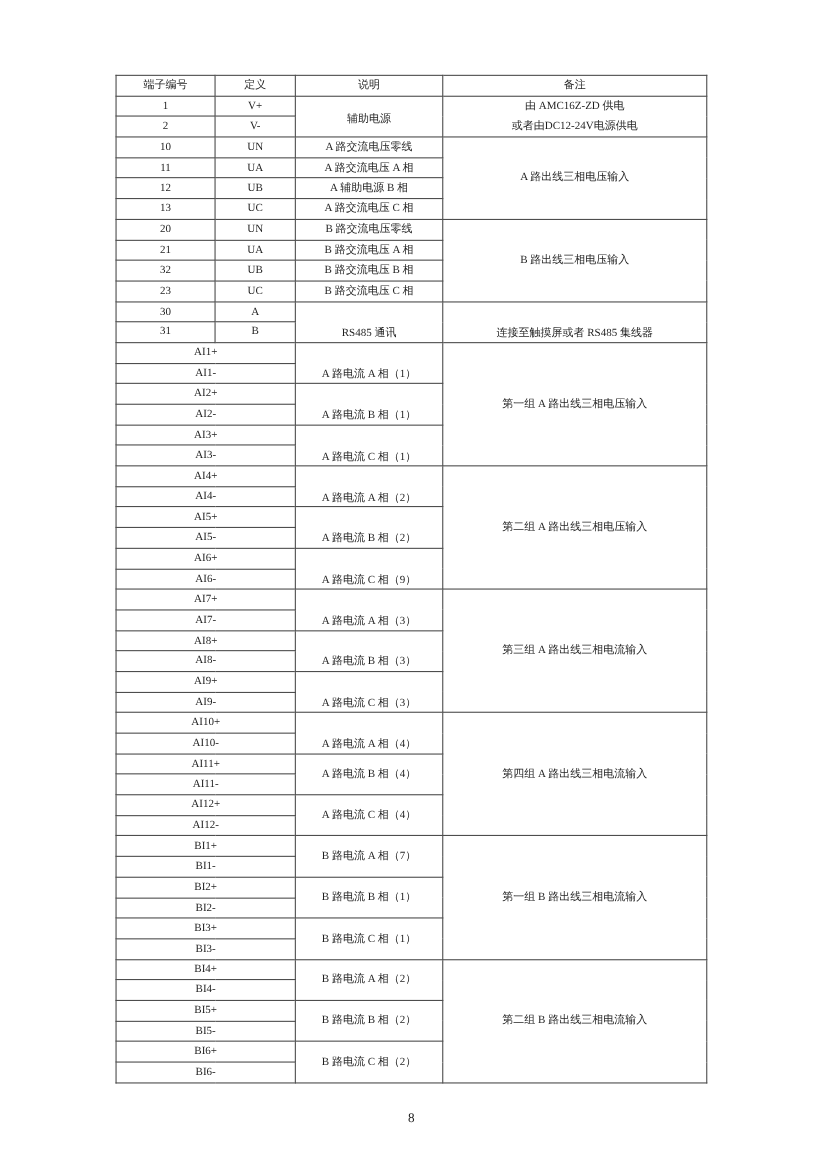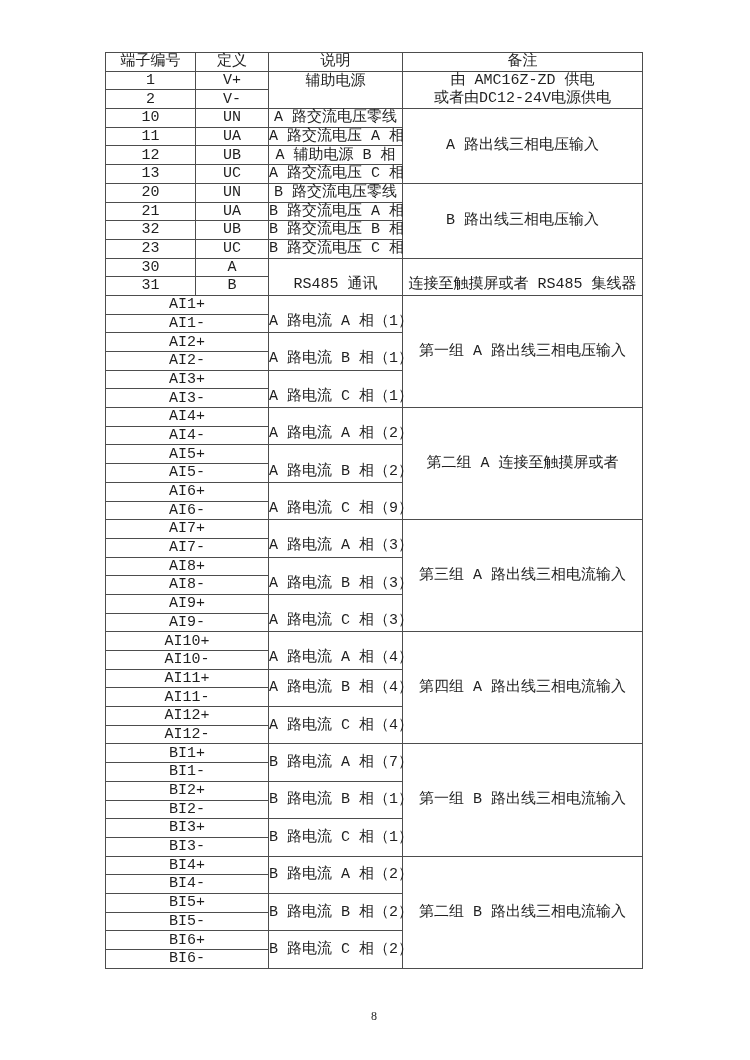--- a/index.html
+++ b/index.html
@@ -13,40 +13,41 @@
     height: 1060px;
     background: var(--bg);
     position: relative;
     overflow: hidden;
     font-family: "Liberation Mono", "DejaVu Sans Mono", monospace;
     color: var(--text);
   }
   .terminal-table {
     position: absolute;
     left: 105px;
-    top: 52px;
+    top: 68px;
     width: 537px;
     height: 871px;
     border-collapse: collapse;
     table-layout: fixed;
-    font-size: 15px;
+    font-size: 10px;
+    font-family: Liberation Serif, serif;
   }
   .terminal-table th,
   .terminal-table td {
     border: 1px solid var(--border);
     padding: 0;
     margin: 0;
     text-align: center;
     vertical-align: middle;
     font-weight: normal;
     line-height: 1.15;
     height: 17.7px;
     white-space: nowrap;
   }
-  .terminal-table td.va-top { vertical-align: top; padding-top: 1px; }
+  .terminal-table td.va-top { vertical-align: top; padding-top: 15px; }
   .terminal-table td.va-bottom { vertical-align: bottom; padding-bottom: 2px; margin-left: 36px; }
   .terminal-table td.multiline {
     white-space: pre-line;
     line-height: 17.6px;
     text-align: center;
   }
   .page-number {
     position: absolute;
     left: 0;
     top: 1009px;
@@ -156,21 +157,21 @@
       <tr>
         <td colspan="2">AI3+</td>
         <td rowspan="2" class="va-bottom">A 路电流 C 相（1）</td>
       </tr>
       <tr>
         <td colspan="2">AI3-</td>
       </tr>
       <tr>
         <td colspan="2">AI4+</td>
         <td rowspan="2" class="va-bottom">A 路电流 A 相（2）</td>
-        <td rowspan="6">第二组 A 连接至触摸屏或者</td>
+        <td rowspan="6">第二组 A 路出线三相电压输入</td>
       </tr>
       <tr>
         <td colspan="2">AI4-</td>
       </tr>
       <tr>
         <td colspan="2">AI5+</td>
         <td rowspan="2" class="va-bottom">A 路电流 B 相（2）</td>
       </tr>
       <tr>
         <td colspan="2">AI5-</td>

